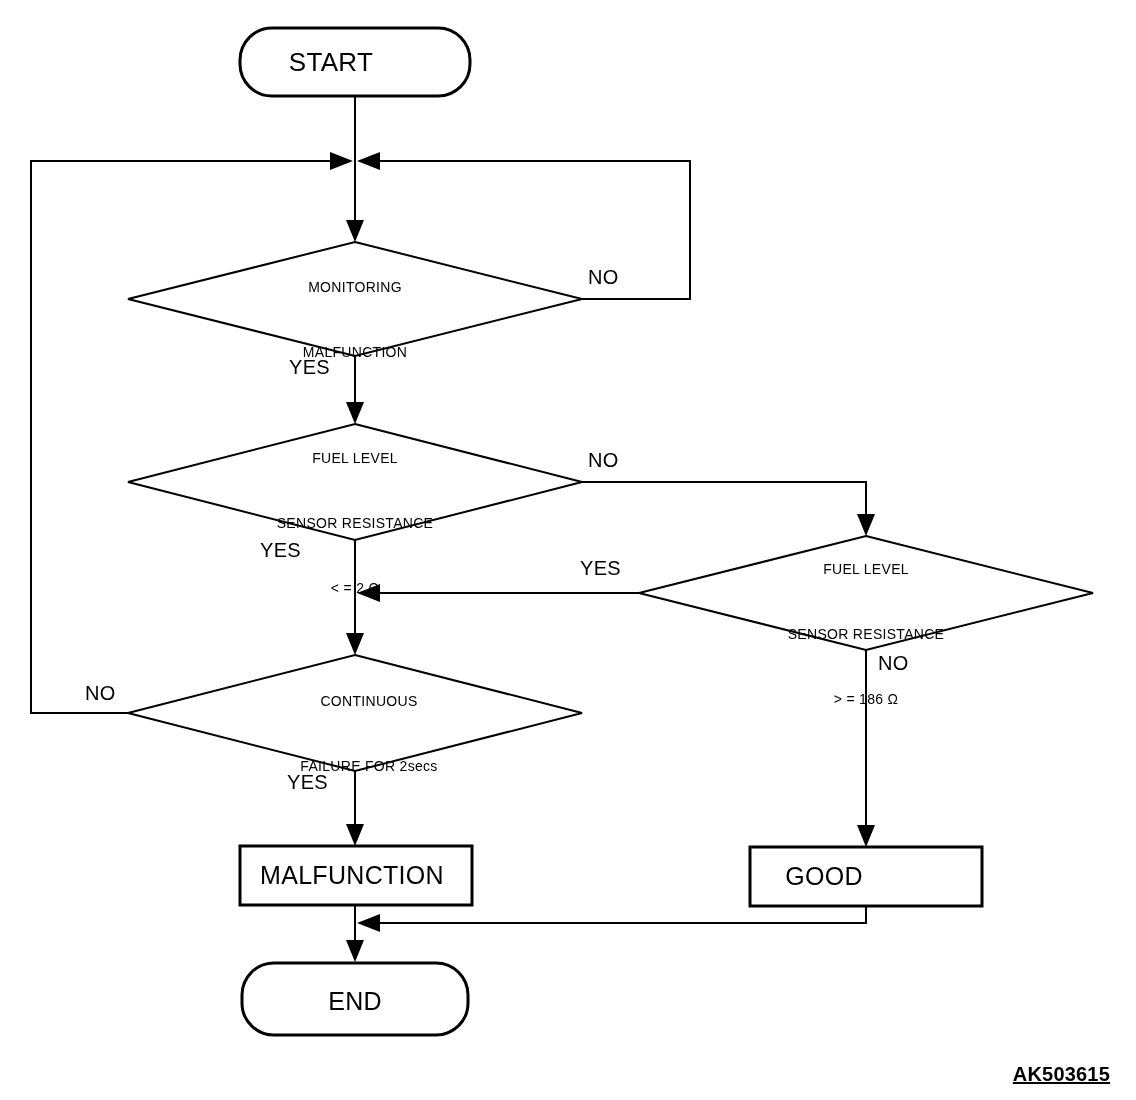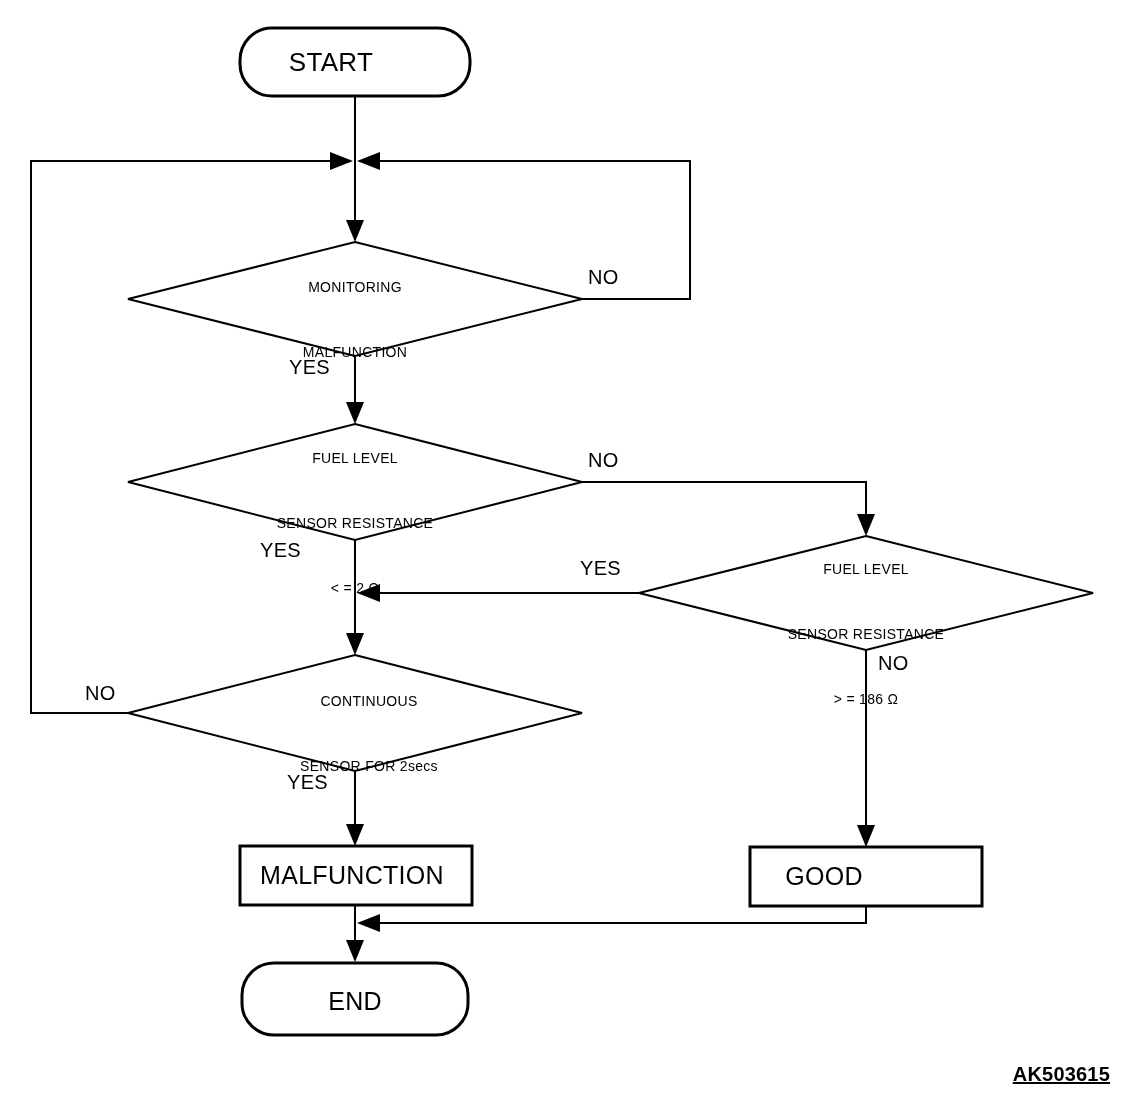--- a/index.html
+++ b/index.html
@@ -122,21 +122,21 @@
   </div>
 
   <div class="node-label diamond-text" style="left:716px; top:557px;">
     <span>FUEL LEVEL</span>
     <span>SENSOR RESISTANCE</span>
     <span>&gt; = 186 Ω</span>
   </div>
 
   <div class="node-label diamond-text" style="left:219px; top:689px;">
     <span>CONTINUOUS</span>
-    <span>SENSOR FOR 2secs</span>
+    <span>FAILURE FOR 2secs</span>
   </div>
 
   <div class="node-label box-text" style="left:240px; top:846px; width:224px; height:59px;">
     <span>MALFUNCTION</span>
   </div>
 
   <div class="node-label box-text" style="left:708px; top:847px; width:232px; height:59px;">
     <span>GOOD</span>
   </div>
 

